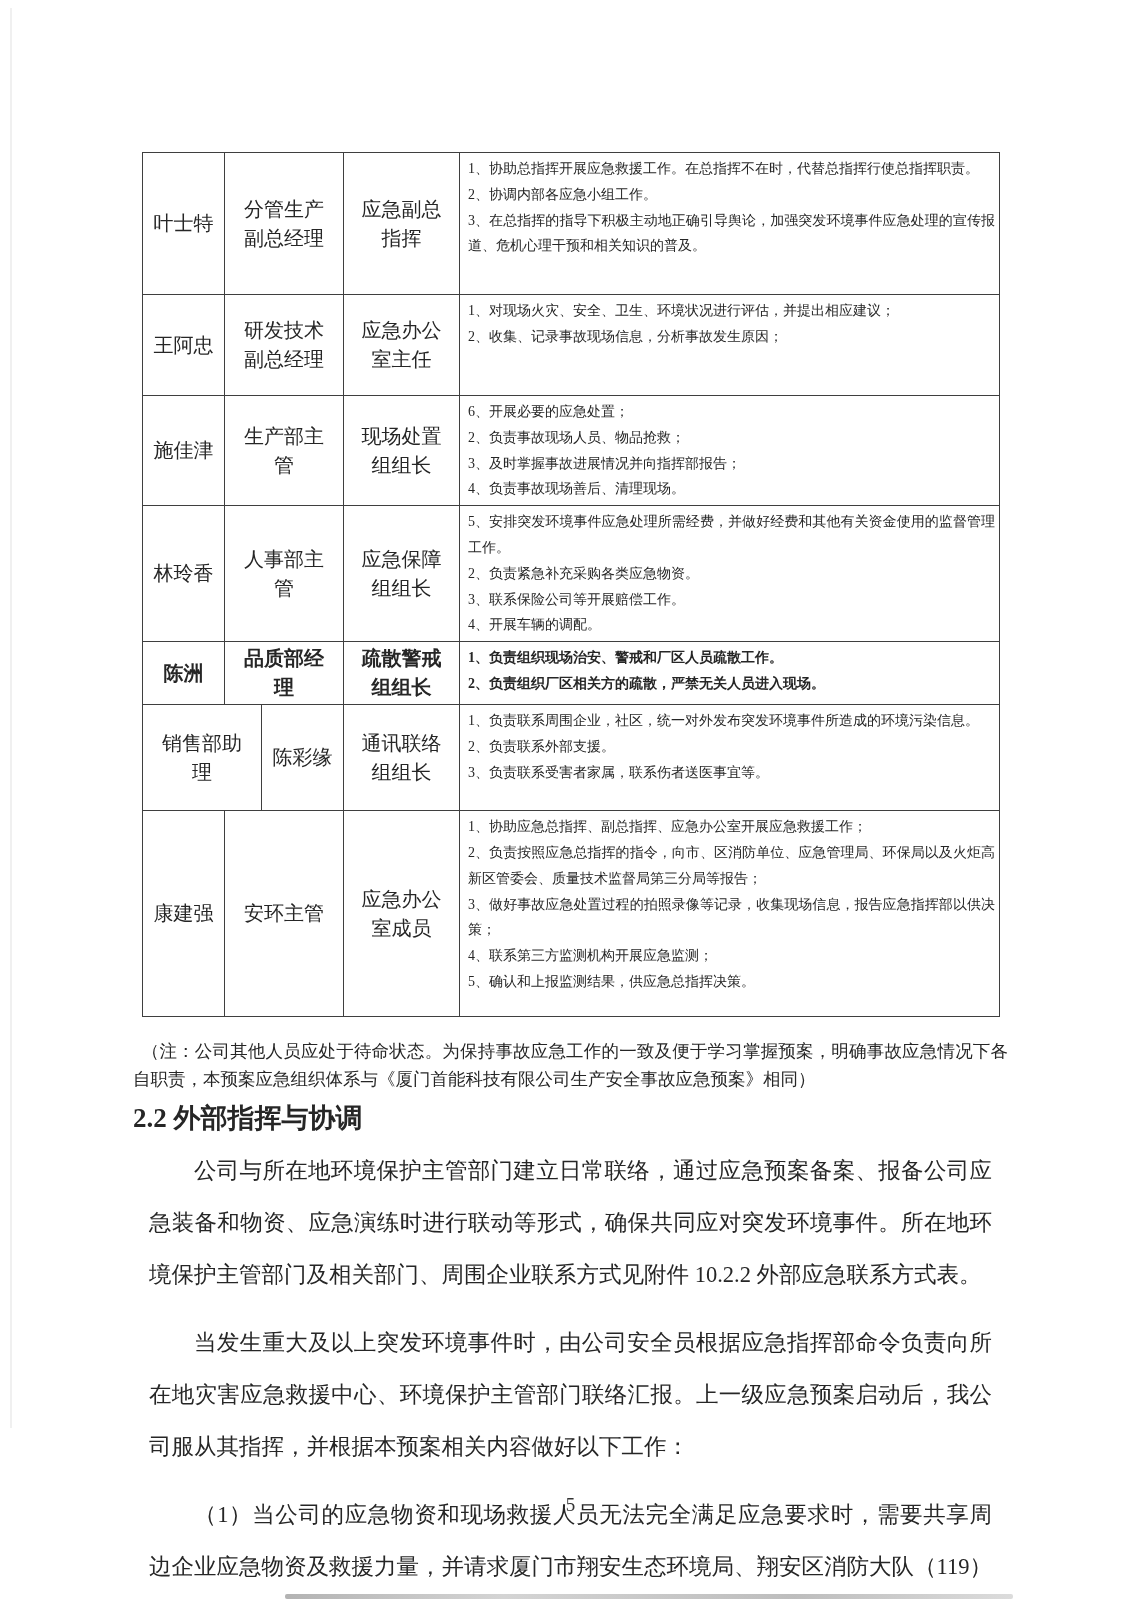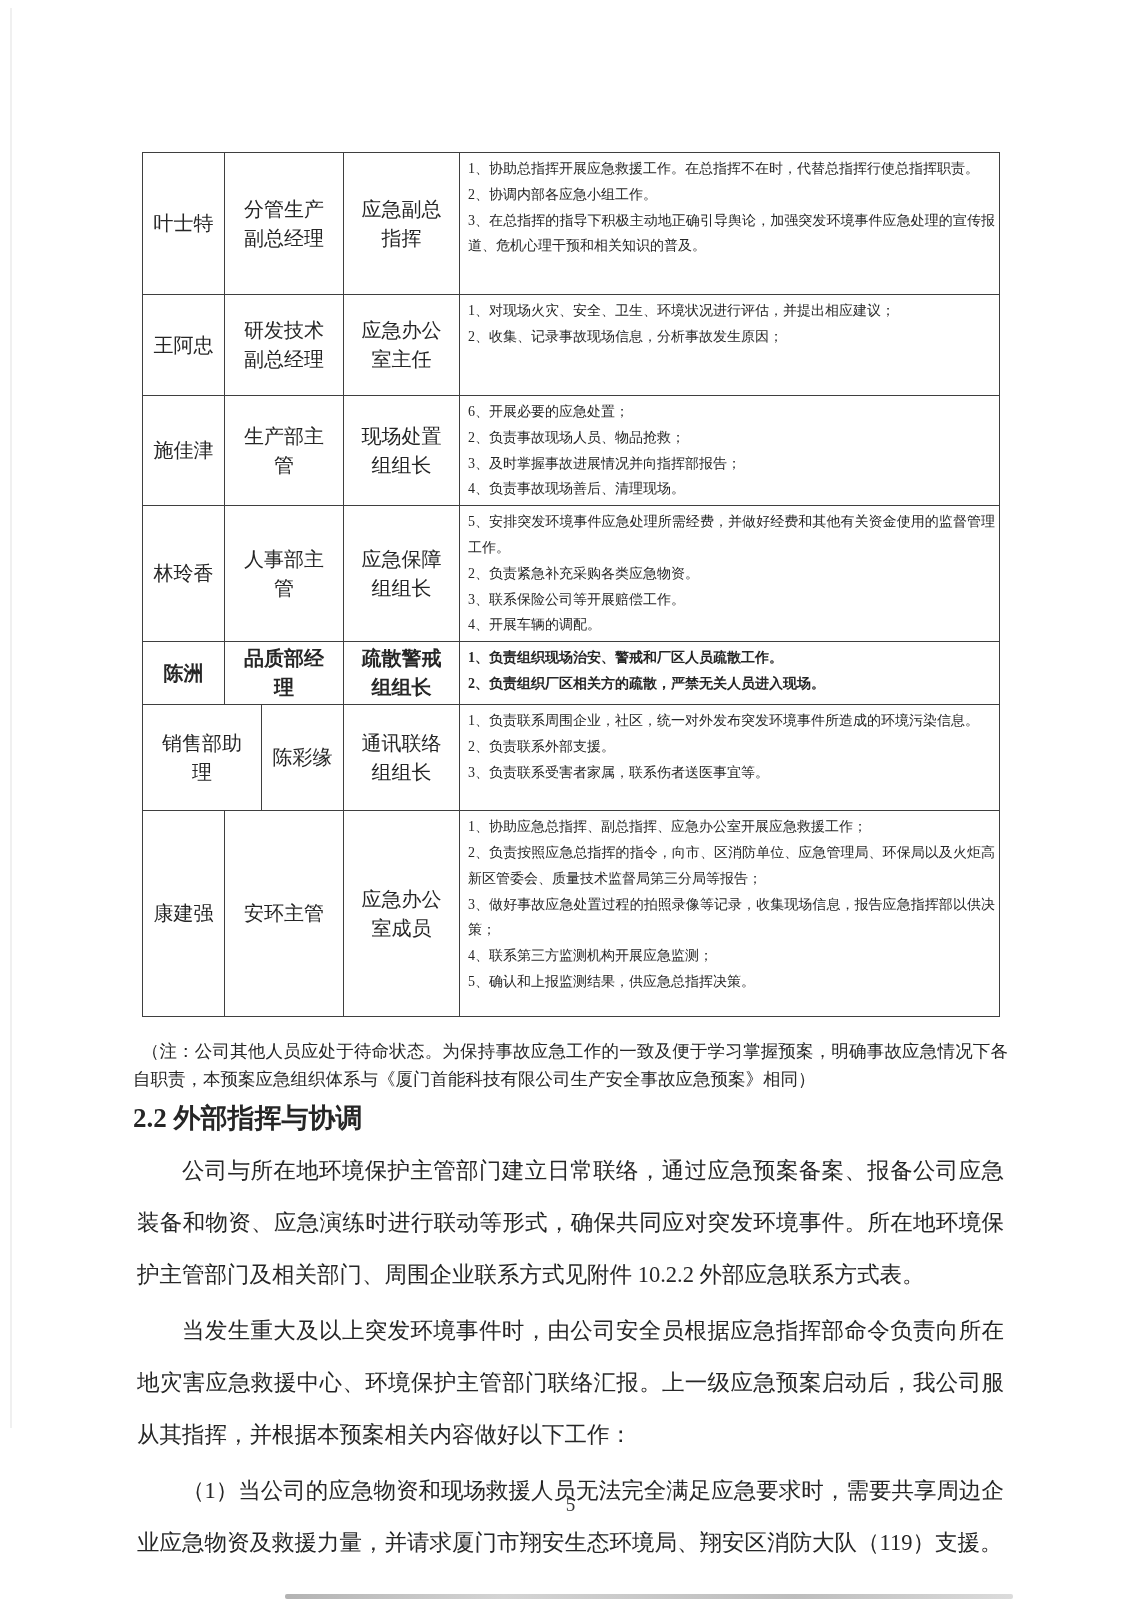--- a/index.html
+++ b/index.html
@@ -53,21 +53,21 @@
   .note{
     margin:20px 0 0 0;
     font-size:17.5px;line-height:28px;
     text-align:justify;text-indent:0.5em;
   }
   .sec-head{
     margin:10px 0 0 0;
     font-size:27px;font-weight:bold;line-height:30px;
   }
   .body-p{
-    margin:4px;
+    margin:16px;
     font-size:22.5px;line-height:52px;
     text-align:justify;text-indent:2em;
   }
   .body-p.first{margin-top:12px;}
   .pageno{
     position:absolute;left:133px;top:1494px;width:875px;
     text-align:center;font-size:19px;color:#333;
   }
 </style>
 </head>

